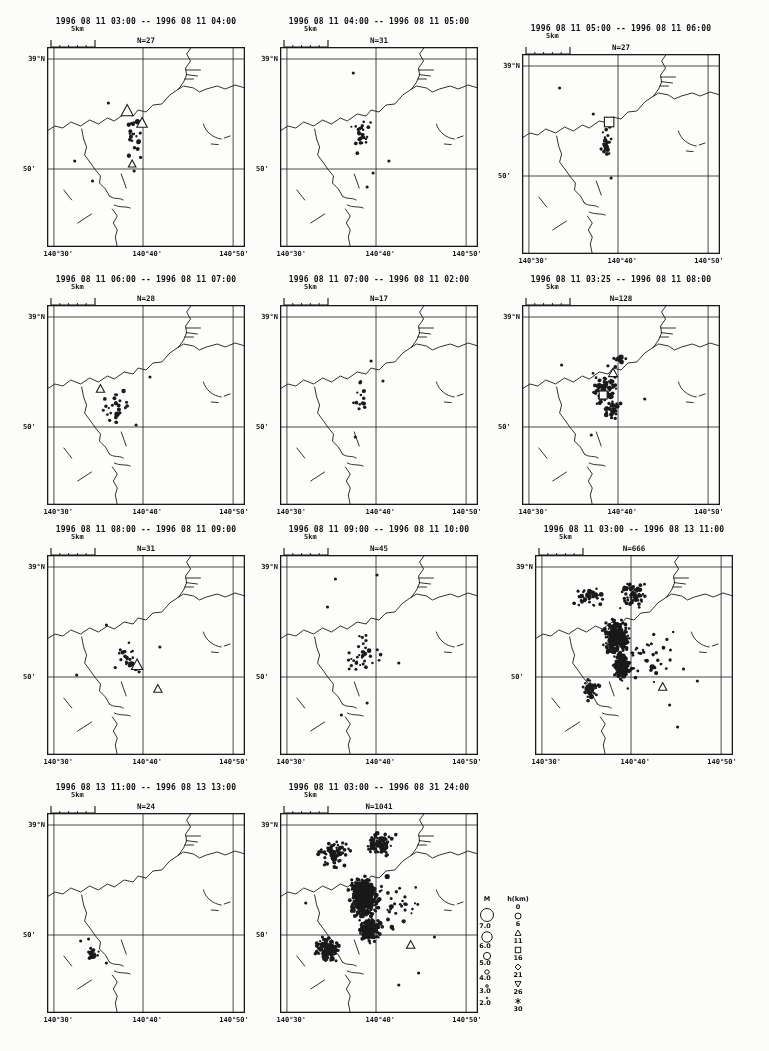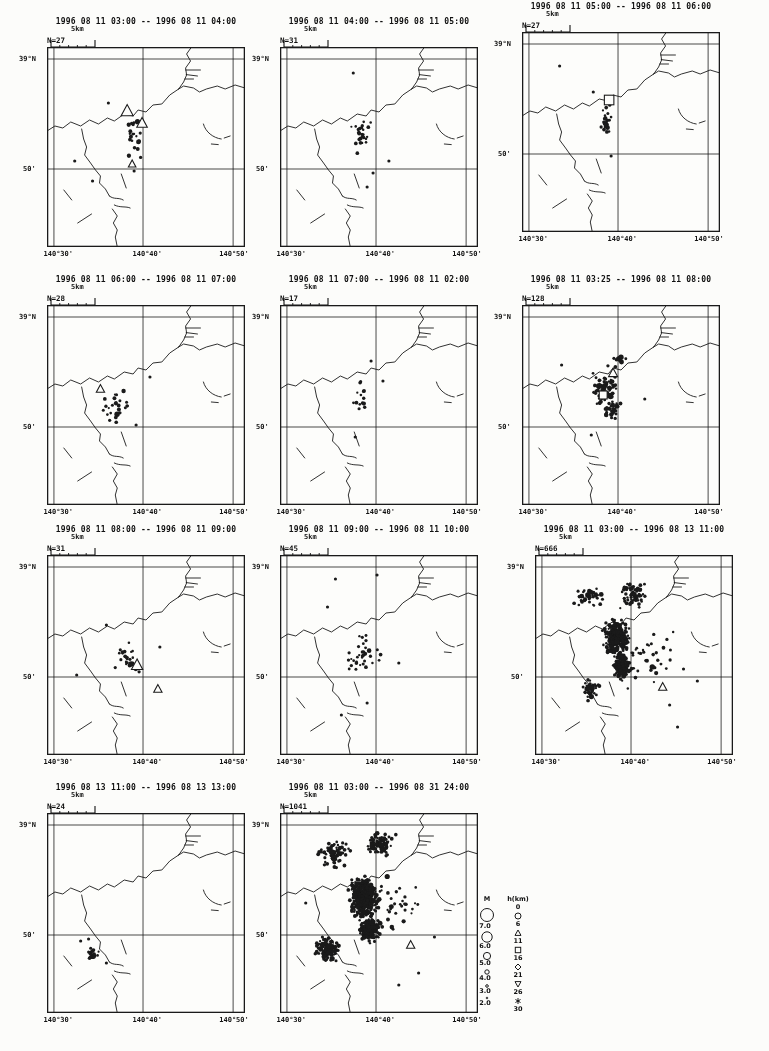--- a/index.html
+++ b/index.html
@@ -10,27 +10,27 @@
   }
   #figure{position:absolute;inset:0;}
   .panel{position:absolute;width:252px;height:252px;}
   .ptitle{
     position:absolute;left:20px;top:0;width:214px;text-align:center;white-space:nowrap;
     font:700 8px "DejaVu Sans Mono",monospace;letter-spacing:.2px;color:#111;
   }
   .scalebar{position:absolute;left:31px;top:8px;width:56px;}
   .sklabel{display:block;font:700 7px "DejaVu Sans Mono",monospace;margin-left:21px;color:#111;}
   .ncount{
-    position:absolute;left:28px;top:19px;width:198px;text-align:left;
+    position:absolute;left:28px;top:19px;width:198px;text-align:center;
     font:700 7.5px "DejaVu Sans Mono",monospace;color:#111;
   }
   .map{position:absolute;left:28px;top:30px;width:198px;height:200px;background:#fdfdfb;}
   .map svg{display:block;width:198px;height:200px;}
   .axl{position:absolute;font:700 7px "DejaVu Sans Mono",monospace;color:#111;white-space:nowrap;}
-  .lat-top{left:0;top:38px;width:26px;text-align:left;}
+  .lat-top{left:0;top:38px;width:26px;text-align:right;}
   .lat-mid{left:4px;top:148px;width:22px;text-align:left;}
   .lon-l{left:18px;top:233px;width:36px;text-align:right;}
   .lon-m{left:107px;top:233px;width:36px;text-align:right;}
   .lon-r{left:196px;top:233px;width:38px;text-align:center;}
   .note{
     position:absolute;left:505px;top:797px;
     font:700 15px "DejaVu Sans",sans-serif;letter-spacing:1px;color:#111;white-space:nowrap;
   }
   .legend{position:absolute;left:466px;top:891px;width:78px;height:134px;}
   .legend svg{display:block;}
@@ -230,21 +230,21 @@
           <g stroke="#1a1a1a" fill="#fdfdfb" stroke-width="0.55"></g>
           <rect x="0.3" y="0.3" width="99.4" height="99.4" fill="none" stroke="#1a1a1a" stroke-width="0.7"></rect>
         </svg>
       </div>
       <div class="axl lat-top">39°N</div>
       <div class="axl lat-mid">50'</div>
       <div class="axl lon-l">140°30'</div>
       <div class="axl lon-m">140°40'</div>
       <div class="axl lon-r">140°50'</div>
     </div>
-    <div class="panel" style="left: 494px; top: 2px;">
+    <div class="panel" style="left: 494px; top: 24px;">
       <div class="ptitle">1996 08 11 05:00 -- 1996 08 11 06:00</div>
       <div class="scalebar">
         <span class="sklabel">5km</span>
         <svg width="48" height="9" viewBox="0 0 48 9">
           <path class="ruler" stroke-width="1.1" d="M1,1 L1,8 M45,1 L45,8 M1,8 L45,8"></path>
           <path class="ruler" stroke-width="0.9" d="M9.8,6 L9.8,8 M18.6,6 L18.6,8 M27.4,6 L27.4,8 M36.2,6 L36.2,8"></path>
         </svg>
       </div>
       <div class="ncount">N=27</div>
       <div class="map">

